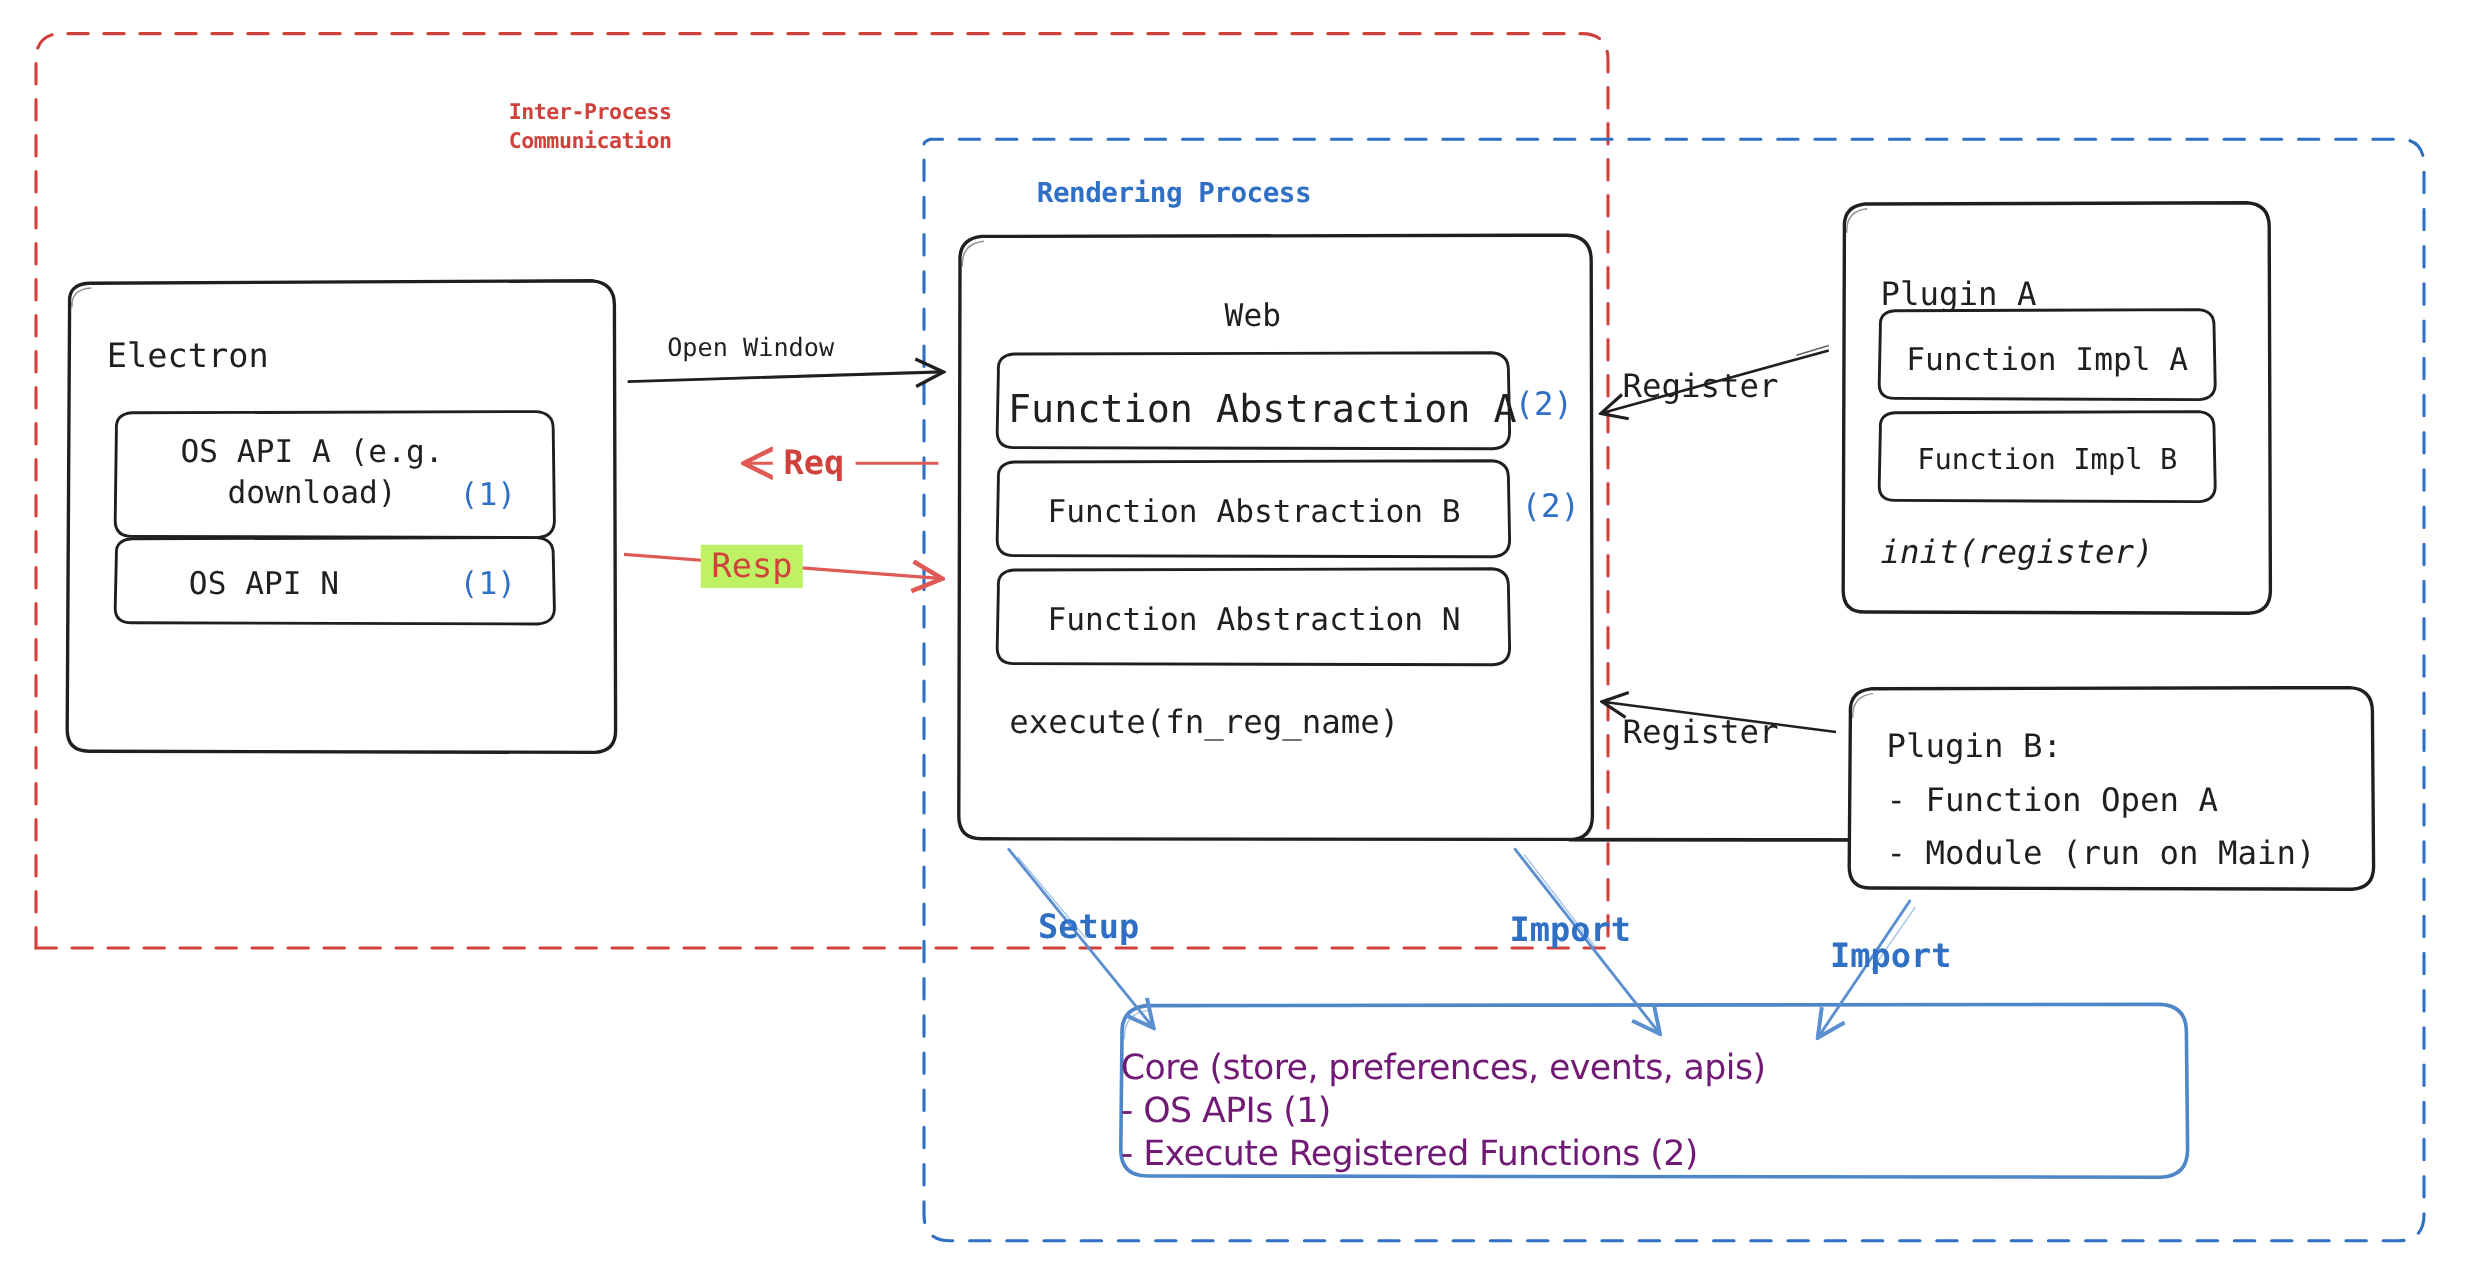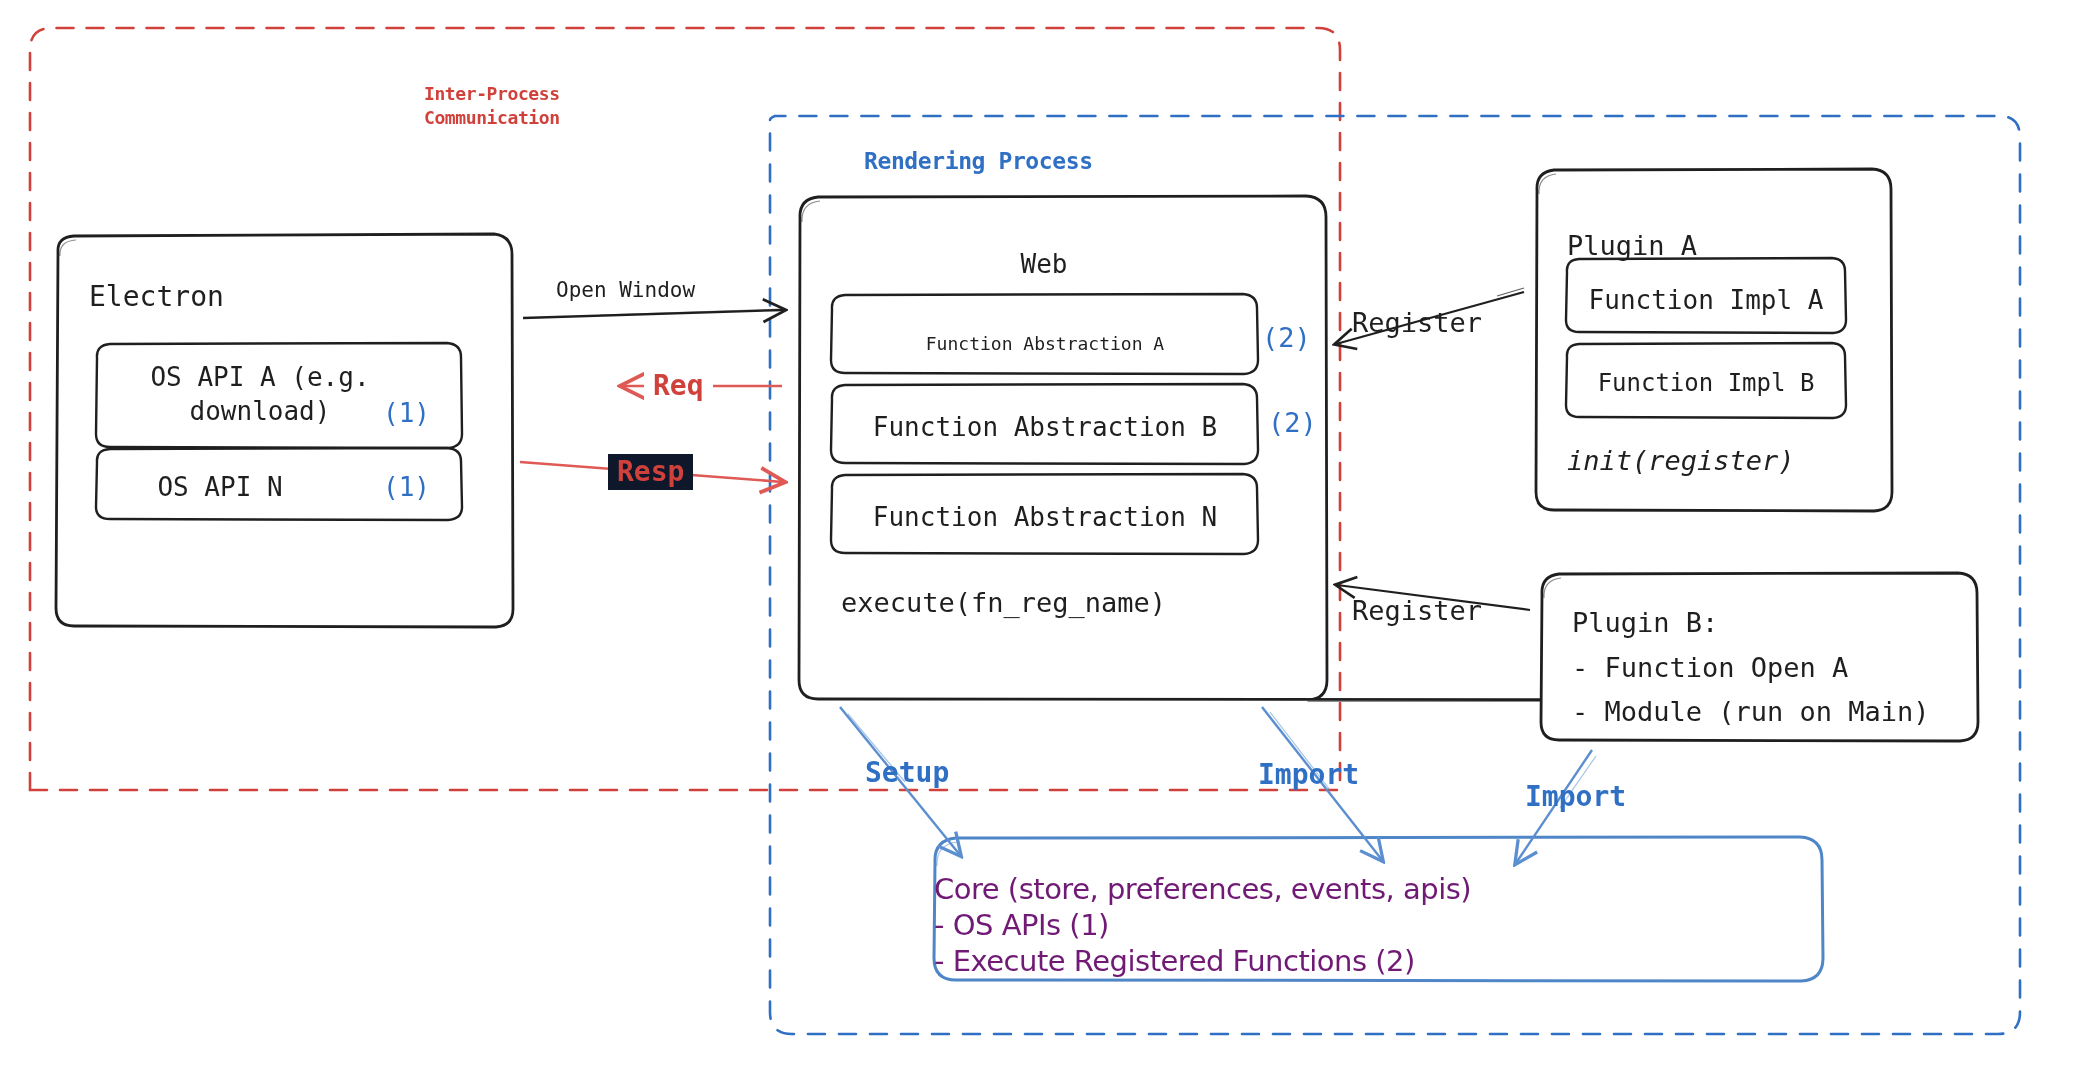--- a/index.html
+++ b/index.html
@@ -171,21 +171,21 @@
 
   <div class="node-label ctr" style="left:110px;top:360px;width:300px;font-size:26px;">OS API A (e.g.
 download)</div>
   <div class="node-label blue" style="left:383px;top:396px;font-size:26px;">(1)</div>
 
   <div class="node-label ctr" style="left:110px;top:470px;width:220px;font-size:26px;">OS API N</div>
   <div class="node-label blue" style="left:383px;top:470px;font-size:26px;">(1)</div>
 
   <div class="node-label ctr" style="left:831px;top:247px;width:426px;font-size:26px;">Web</div>
 
-  <div class="node-label ctr" style="left:840px;top:320px;width:410px;font-size:18px;margin-top:12px;">Function Abstraction A</div>
+  <div class="node-label ctr" style="left:840px;top:320px;width:410px;font-size:32px;">Function Abstraction A</div>
   <div class="node-label blue" style="left:1262px;top:320px;font-size:27px;">(2)</div>
 
   <div class="node-label ctr" style="left:840px;top:410px;width:410px;font-size:26px;">Function Abstraction B</div>
   <div class="node-label blue" style="left:1268px;top:405px;font-size:27px;">(2)</div>
 
   <div class="node-label ctr" style="left:840px;top:500px;width:410px;font-size:26px;">Function Abstraction N</div>
 
   <div class="node-label" style="left:841px;top:585px;font-size:27px;">execute(fn_reg_name)</div>
 
   <div class="node-label" style="left:1567px;top:228px;font-size:27px;">Plugin A</div>
@@ -201,21 +201,21 @@
   <div class="node-label" style="left:1572px;top:694px;font-size:27px;">- Module (run on Main)</div>
 
   <div class="core-text" style="left:934px;top:868px;width:890px;font-size:29px;">Core (store, preferences, events, apis)</div>
   <div class="core-text" style="left:934px;top:904px;width:890px;font-size:29px;">- OS APIs (1)</div>
   <div class="core-text" style="left:934px;top:940px;width:890px;font-size:29px;">- Execute Registered Functions (2)</div>
 
   <div class="edge-label" style="left:556px;top:277px;font-size:21px;color:#1f1f1f;">Open Window</div>
 
   <div class="edge-label red" style="left:644px;top:368px;font-size:28px;font-weight:700;background:#fff;padding:0 9px;">Req</div>
 
-  <div class="edge-label red" style="left:608px;top:454px;font-size:28px;font-weight:700;background:#0f172a;padding:0 9px;">Resp</div>
+  <div class="edge-label red" style="left:584px;top:454px;font-size:28px;font-weight:400;background:#bef264;padding:0 9px;">Resp</div>
 
   <div class="edge-label" style="left:1352px;top:305px;font-size:27px;color:#1f1f1f;">Register</div>
 
   <div class="edge-label" style="left:1352px;top:593px;font-size:27px;color:#1f1f1f;">Register</div>
 
   <div class="edge-label blue-strong" style="left:865px;top:755px;font-size:28px;font-weight:700;">Setup</div>
 
   <div class="edge-label blue-strong" style="left:1258px;top:757px;font-size:28px;font-weight:700;">Import</div>
 
   <div class="edge-label blue-strong" style="left:1525px;top:779px;font-size:28px;font-weight:700;">Import</div>

